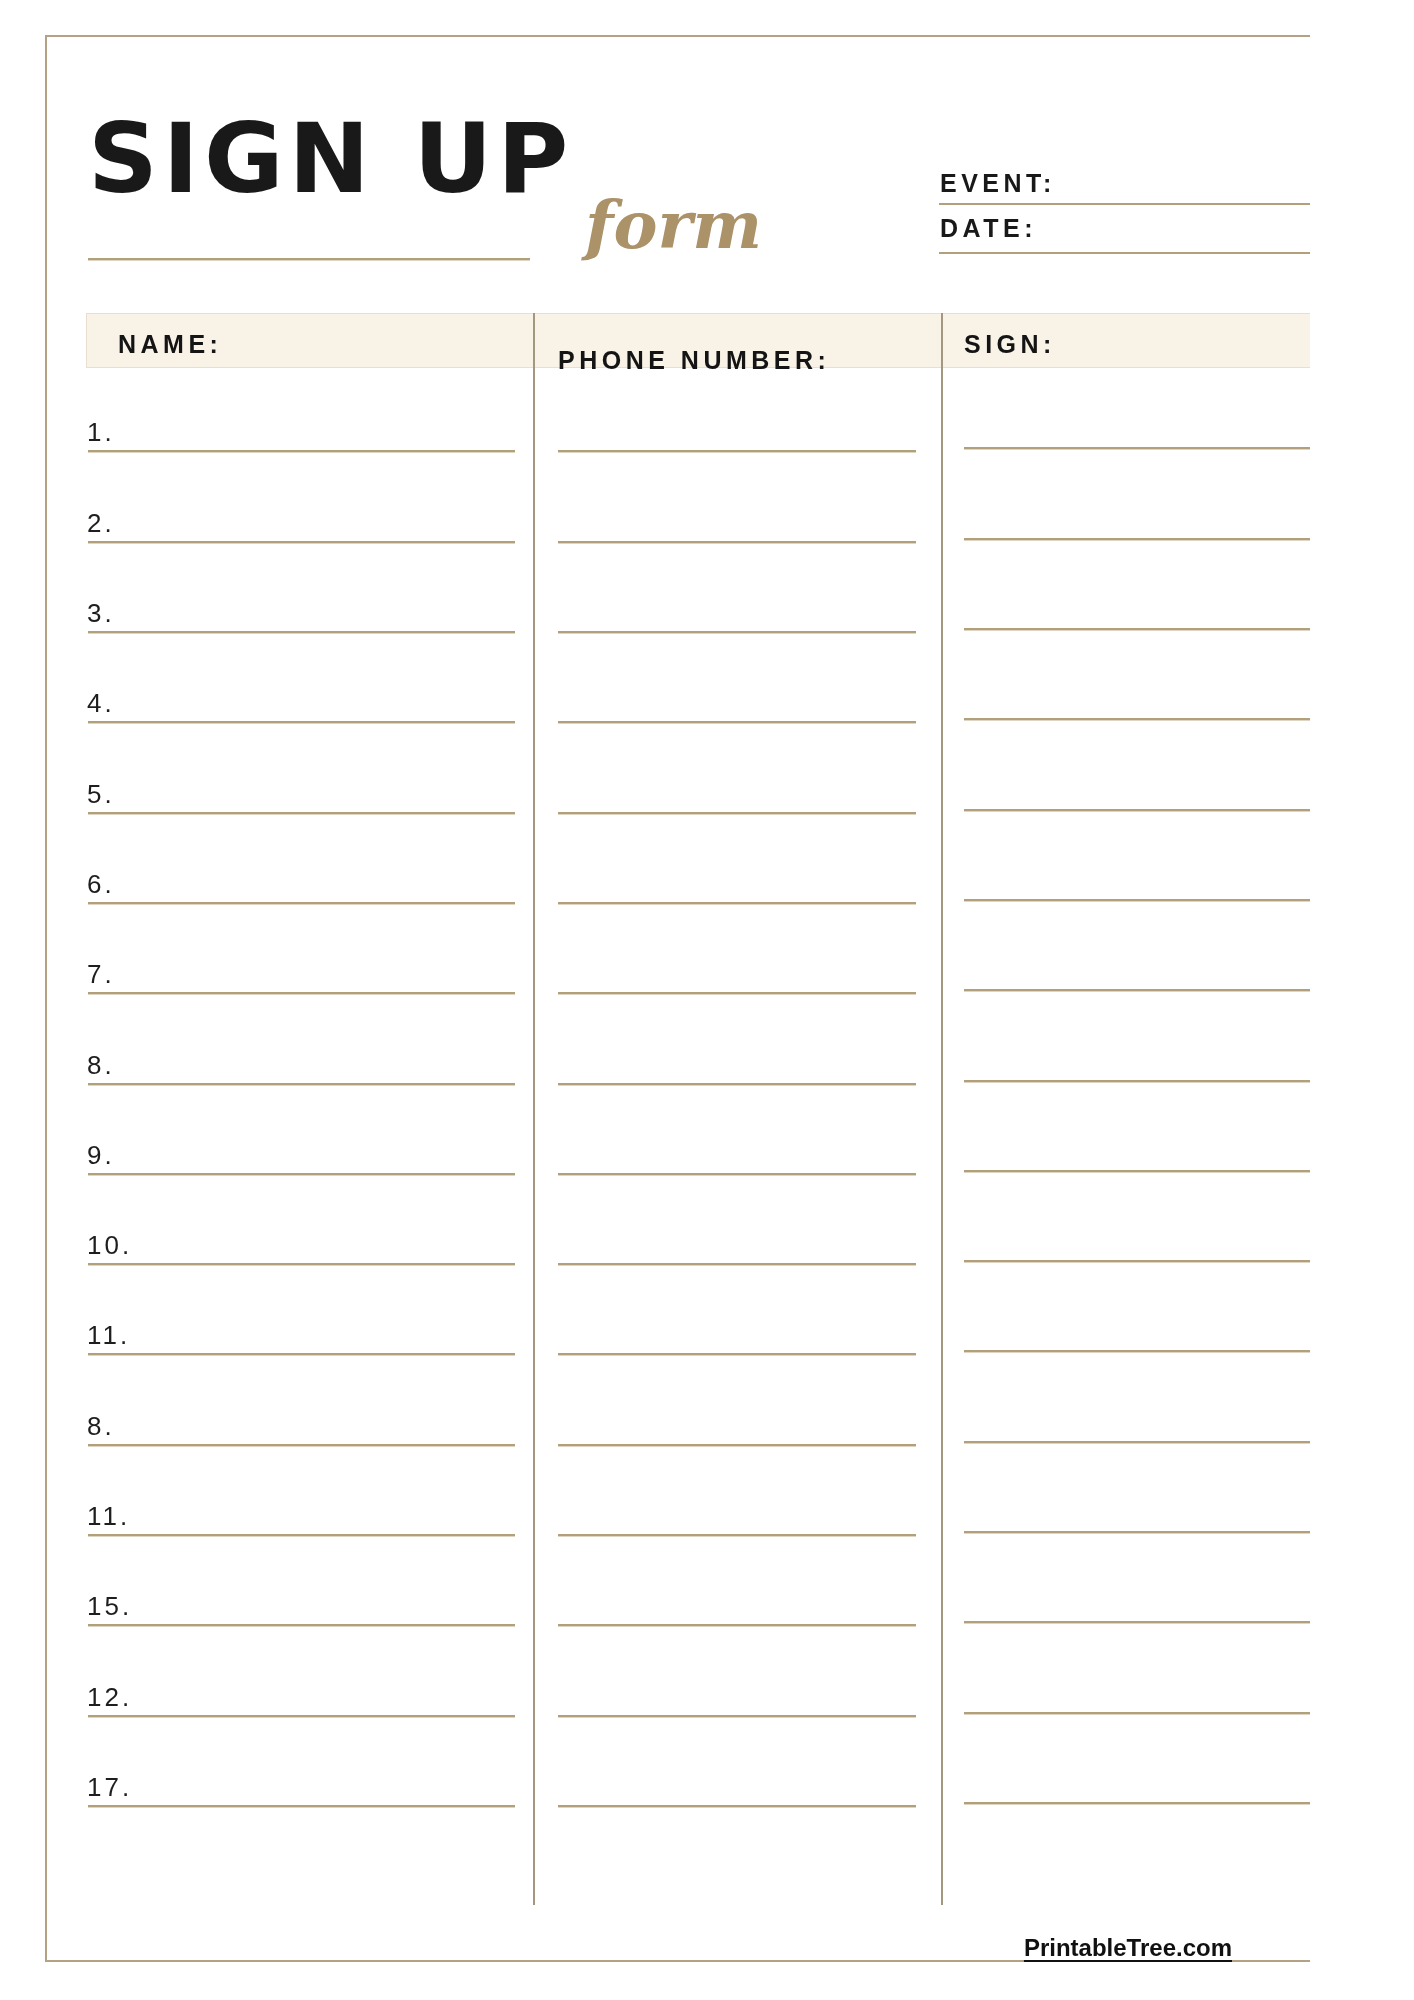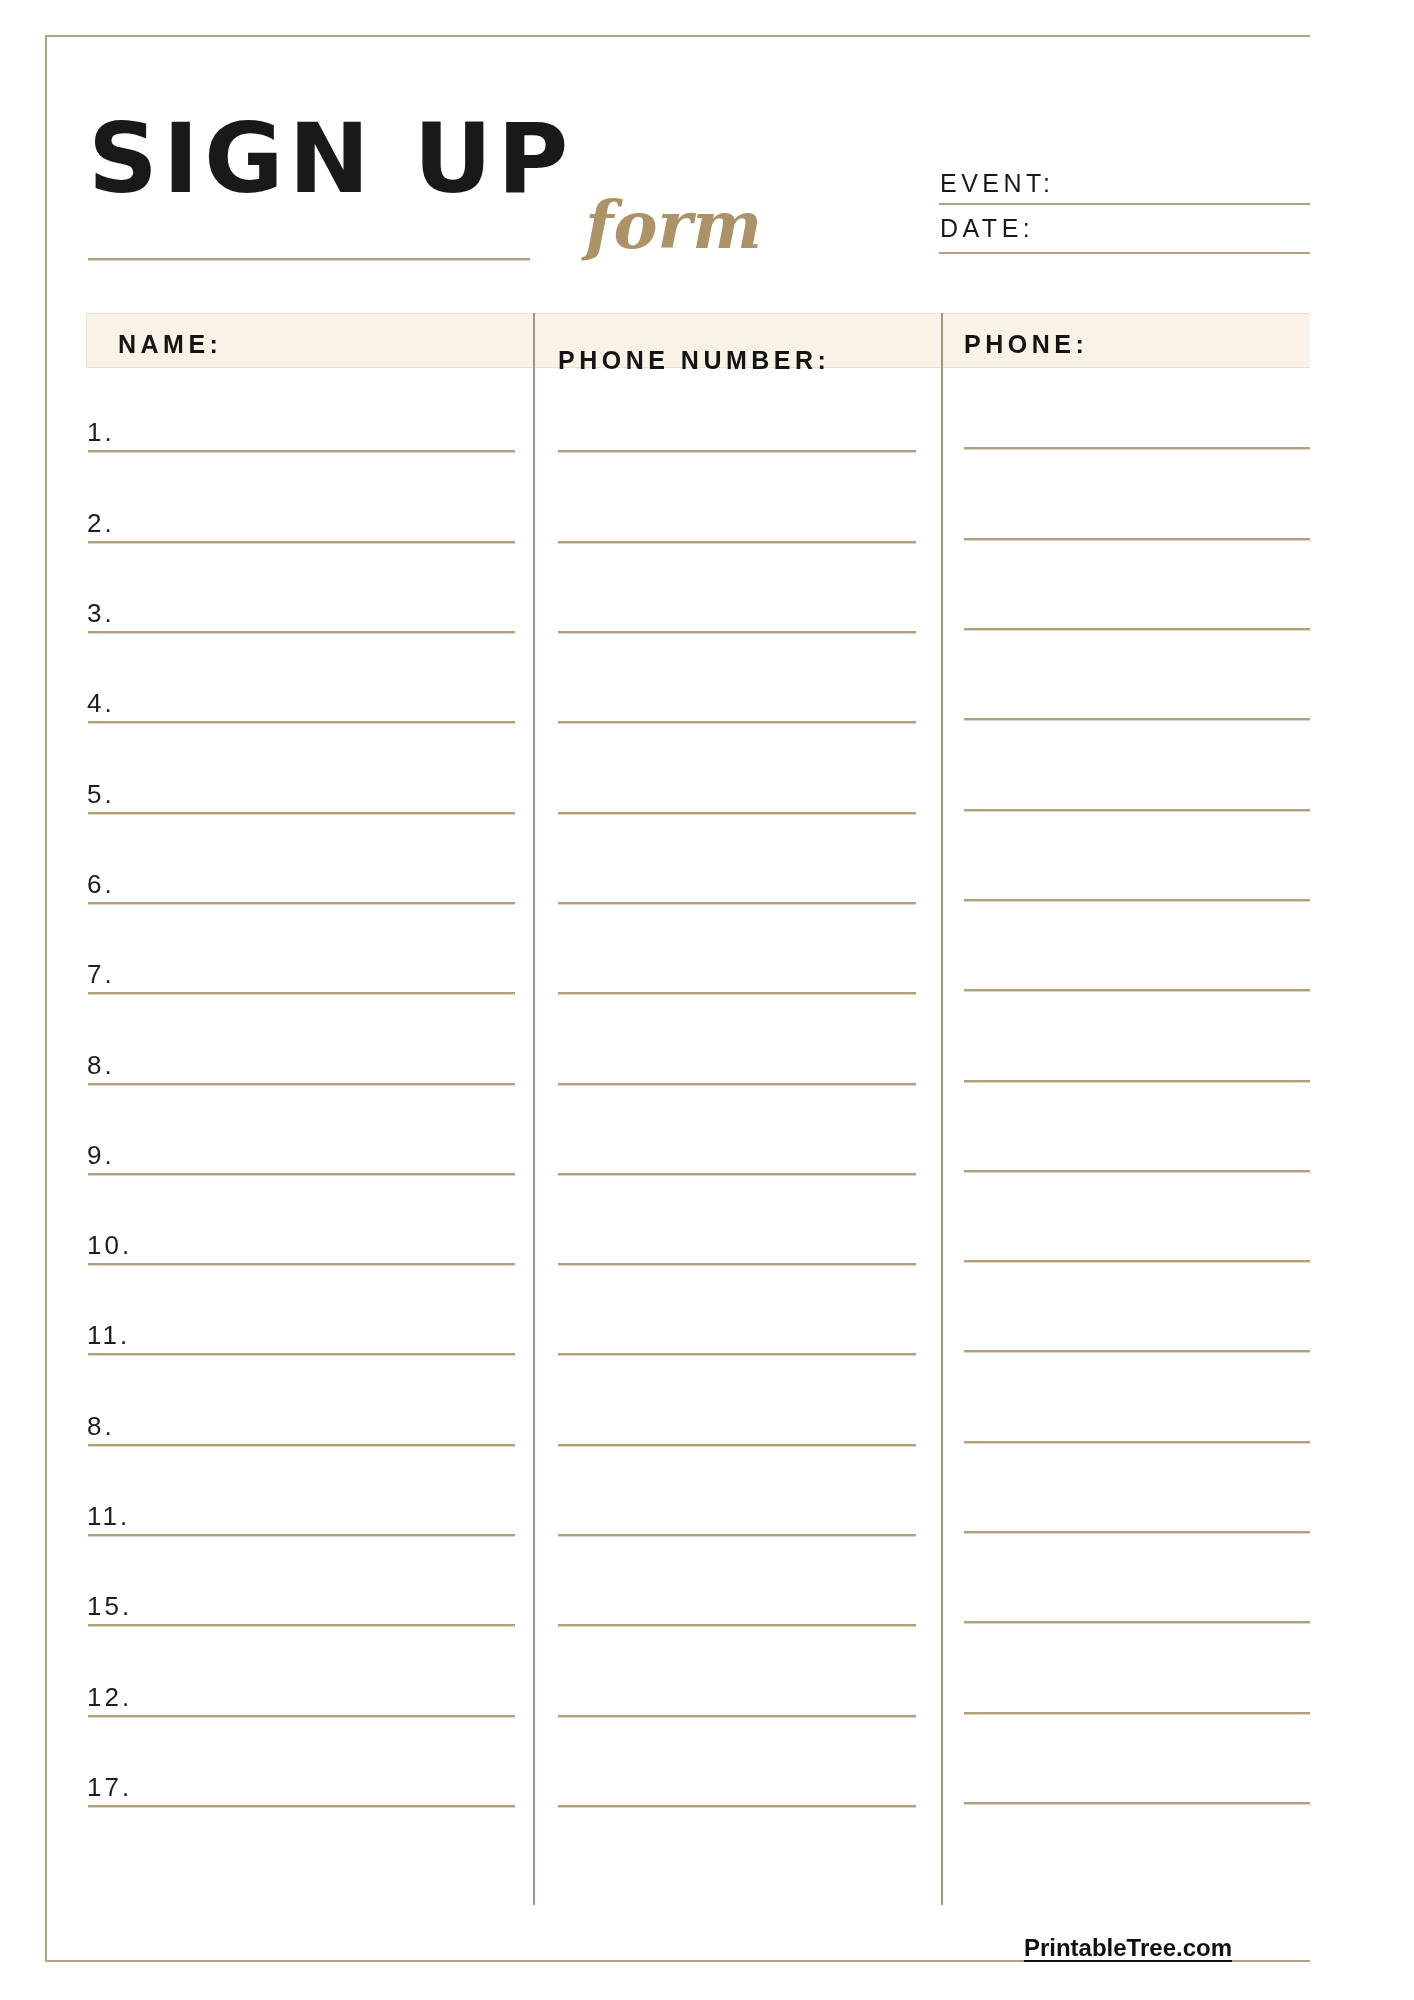--- a/index.html
+++ b/index.html
@@ -29,21 +29,21 @@
   .title-underline{
     position:absolute;left:88px;top:258px;width:442px;height:3px;
     background:linear-gradient(to bottom,var(--line-tan) 66%,var(--line-shadow) 34%);
   }
   .subtitle{
     position:absolute;left:585px;top:192px;
     font-family:"DejaVu Serif",serif;font-style:italic;font-weight:bold;
     font-size:66px;line-height:1;color:var(--script-gold);white-space:nowrap;
   }
   .meta-label{
-    position:absolute;font-weight:normal;font-size:25px;letter-spacing:4.5px;
+    position:absolute;font-weight:bold;font-size:25px;letter-spacing:4.5px;
     color:var(--ink);line-height:1;white-space:nowrap;
   }
   .event-label{left:940px;top:171px;}
   .date-label{left:940px;top:216px;}
   .meta-line{
     position:absolute;left:939px;width:394px;height:2px;background:var(--line-tan);
   }
   .event-line{top:203px;}
   .date-line{top:252px;}
   .header-band{
@@ -95,21 +95,21 @@
   <div class="subtitle">form</div>
 
   <div class="meta-label event-label">EVENT:</div>
   <div class="meta-line event-line"></div>
   <div class="meta-label date-label">DATE:</div>
   <div class="meta-line date-line"></div>
 
   <div class="header-band"></div>
   <div class="col-label col-name">NAME:</div>
   <div class="col-label col-phone">PHONE NUMBER:</div>
-  <div class="col-label col-email">PHONE:</div>
+  <div class="col-label col-email">SIGN:</div>
 
   <div class="divider divider-1"></div>
   <div class="divider divider-2"></div>
 
   <div class="rows">
     <div class="row">
       <span class="row-num">1.</span>
       <span class="fill-line name-line"></span>
       <span class="fill-line phone-line"></span>
       <span class="fill-line email-line"></span>

